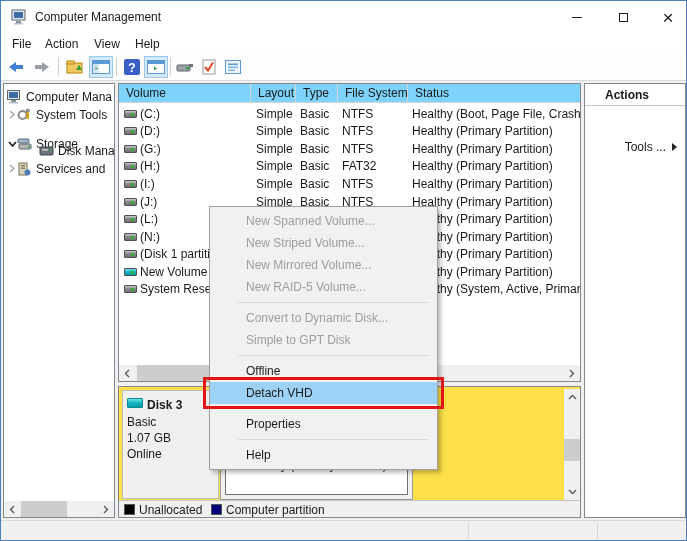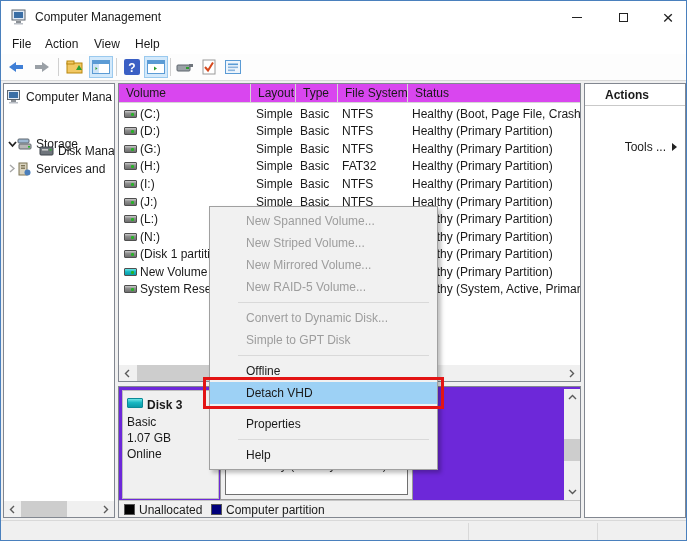--- a/index.html
+++ b/index.html
@@ -23,24 +23,24 @@
   .tbtn.toggled{background:#d3e9fb;border:1px solid #9ac9ee;}
   .tsep{top:4px;width:1px;height:18px;background:#d0d0d0;}
   
   #content{left:0;top:80px;width:687px;height:439px;background:#f0f0f0;}
   .panel{background:#fff;border:1px solid #828790;}
   #tree-panel{left:2px;top:2px;width:112px;height:435px;overflow:hidden;}
   .tree-row{left:0;height:18px;width:200px;display:flex;align-items:flex-start;}
   .tree-label{white-space:nowrap;}
   .expander{width:10px;text-align:center;}
   #vol-panel{left:117px;top:2px;width:463px;height:299px;overflow:hidden;}
-  #gfx-panel{left:117px;top:305px;width:463px;height:132px;background:#6d28d9;overflow:hidden;}
+  #gfx-panel{left:117px;top:305px;width:463px;height:132px;background:#fde047;overflow:hidden;}
   #actions-panel{left:583px;top:2px;width:102px;height:435px;overflow:hidden;}
   
-  .hdr{top:0;height:19px;border-bottom:1px solid #d5d5d5;background:#d946ef;line-height:18px;}
+  .hdr{top:0;height:19px;border-bottom:1px solid #d5d5d5;background:#7dd3fc;line-height:18px;}
   .hdr span{display:block;position:absolute;top:0;height:19px;border-right:1px solid #d5d5d5;padding-left:7px;line-height:19px;white-space:nowrap;overflow:hidden;}
   
   .vrow{left:0;width:461px;height:18px;}
   .vrow .cell{position:absolute;top:2px;white-space:nowrap;overflow:hidden;}
   .vicon{position:absolute;left:5px;top:5px;width:13px;height:8px;border:1px solid #4f4f4f;border-radius:1px;background:linear-gradient(#c9c9c9,#8f8f8f 40%,#6f6f6f);}
   .vicon::after{content:"";position:absolute;right:2px;top:2px;width:3px;height:3px;background:#26b226;border-radius:1px;}
   .vicon.cyan{background:linear-gradient(#6fe6e6,#17b7c2 45%,#0b9aa8);}
   
   .sb{background:#f0f0f0;}
   .sb-btn{position:absolute;width:16px;height:16px;display:flex;align-items:center;justify-content:center;background:#f0f0f0;}
@@ -186,20 +186,31 @@
 
     <div class="abs panel" id="tree-panel">
       <div class="abs tree-row" style="top:6px;left:3px">
         <svg class="ticon" viewBox="0 0 15 14">
           <rect x="0.5" y="0.5" width="12" height="9" fill="#dfe9f5" stroke="#5f666e"></rect>
           <rect x="2" y="2" width="9" height="6" fill="#3a6ea5"></rect>
           <rect x="4" y="10" width="5" height="2" fill="#8b9096"></rect>
           <rect x="2" y="12" width="9" height="1.5" fill="#b9bec5"></rect>
         </svg>
         <span class="tree-label">Computer Mana</span>
+      </div>
+      <div class="abs tree-row" style="top:24px;left:3px">
+        <span class="expander"><svg width="8" height="9">
+              <path d="M2 1 L6 4.5 L2 8" class="chev" style="stroke:#a8a8a8"></path>
+            </svg></span>
+        <svg class="ticon" viewBox="0 0 15 14">
+          <circle cx="5.5" cy="7" r="4" fill="none" stroke="#8a8a8a" stroke-width="2"></circle>
+          <rect x="9.5" y="2" width="2.5" height="9" fill="#d8a016"></rect>
+          <rect x="9" y="1" width="3.5" height="3" fill="#8a8a8a"></rect>
+        </svg>
+        <span class="tree-label">System Tools</span>
       </div>
       <div class="abs tree-row" style="top:53px;left:3px">
         <span class="expander"><svg width="9" height="8">
               <path d="M1 2 L4.5 6 L8 2" class="chev" style="stroke:#222;stroke-width:1.8"></path>
             </svg></span>
         <svg class="ticon" viewBox="0 0 15 14">
           <rect x="1" y="2" width="11" height="4" rx="1" fill="#9db8d2" stroke="#5f666e"></rect>
           <rect x="2" y="7" width="12" height="5" rx="1" fill="#b6b6b6" stroke="#5f666e"></rect>
           <rect x="11" y="9" width="2" height="1.6" fill="#26b226"></rect>
         </svg>

